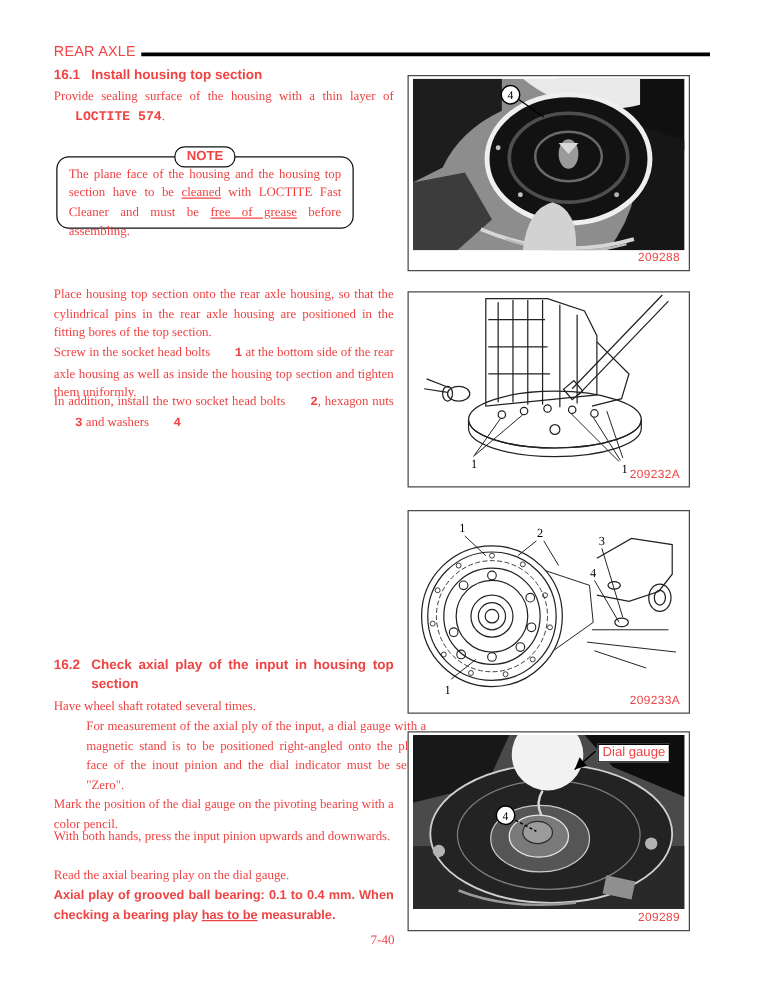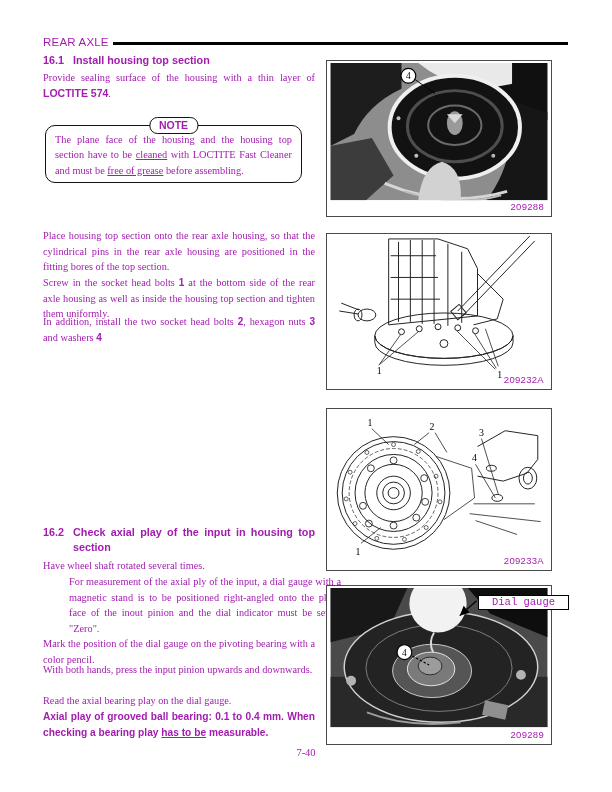--- a/index.html
+++ b/index.html
@@ -1,19 +1,19 @@
 <!DOCTYPE html>
 <html><head>
 <meta charset="utf-8">
 <style>
   html,body { margin:0; padding:0; background:#e8e8e8; }
   .page {
     position:relative; width:612px; height:792px; margin:0 auto;
     background:#ffffff; overflow:hidden;
-    font-family:"Liberation Serif", serif; color:#a21caf;
+    font-family:"Liberation Serif", serif; color:#ef4444;
   }
   
   .hdr-title {
     position:absolute; left:43px; top:36px;
     font-family:"Liberation Sans", sans-serif; font-size:11.5px; letter-spacing:.2px;
   }
   .hdr-rule { position:absolute; left:113px; top:42px; width:455px; height:3px; background:#000; }
 
   
   .sec-head {
@@ -22,31 +22,31 @@
   }
   .sec-head .num { flex:0 0 30px; }
   .sec-head .ttl { flex:1; text-align:justify; }
   .sec-head.one-line .ttl { text-align:left; }
 
   
   .para {
     position:absolute; left:43px; width:272px;
     font-size:10.3px; line-height:15.6px; text-align:justify;
   }
-  .b-sans { font-family:Liberation Sans, sans-serif; font-weight:bold; font-size:10px; }
+  .b-sans { font-family:Liberation Mono, monospace; font-weight:bold; font-size:10px;margin-left:17px; }
   .u { text-decoration:underline; }
   .para-bold {
     position:absolute; left:43px; width:272px;
     font-family:"Liberation Sans", sans-serif; font-weight:bold;
     font-size:10.2px; line-height:15.5px; text-align:justify;
   }
 
   
   .notebox {
-    position:absolute; left:45px; top:125px; width:257px; height:58px; box-sizing:border-box;
+    position:absolute; left:45px; top:125px; width:238px; height:58px; box-sizing:border-box;
     border:1.3px solid #111; border-radius:10px; padding:6px 9px 0 9px;
     font-size:10.3px; line-height:15.3px; text-align:justify;
   }
   .note-tab {
     position:absolute; left:50%; top:-9px; transform:translateX(-50%);
     background:#fff; border:1.6px solid #111; border-radius:8px;
     padding:0 9px; height:15px; line-height:14px;
     font-family:"Liberation Sans", sans-serif; font-weight:bold; font-size:10.5px;
   }
 
@@ -59,21 +59,21 @@
   .fig-num {
     position:absolute; right:7px; bottom:4px;
     font-family:"Liberation Sans", sans-serif; font-size:9.5px; letter-spacing:.3px;
   }
   #fig1 { top:60px;  height:157px; }
   #fig2 { top:233px; height:157px; }
   #fig3 { top:408px; height:163px; }
   #fig4 { top:585px; height:160px; }
   .dial-label {
     position:absolute; left:151px; top:9px; background:#fff; border:1.5px solid #000;
-    font-family:Liberation Mono, monospace; font-size:10.5px; line-height:13px; padding:0 13px;
+    font-family:Liberation Sans, sans-serif; font-size:10.5px; line-height:13px; padding:0 3px;
     white-space:nowrap;
   }
 
   .pageno {
     position:absolute; left:0; top:747px; width:612px; text-align:center;
     font-size:10.5px;
   }
   svg text { font-family:"Liberation Serif", serif; }
 </style>
 </head>

